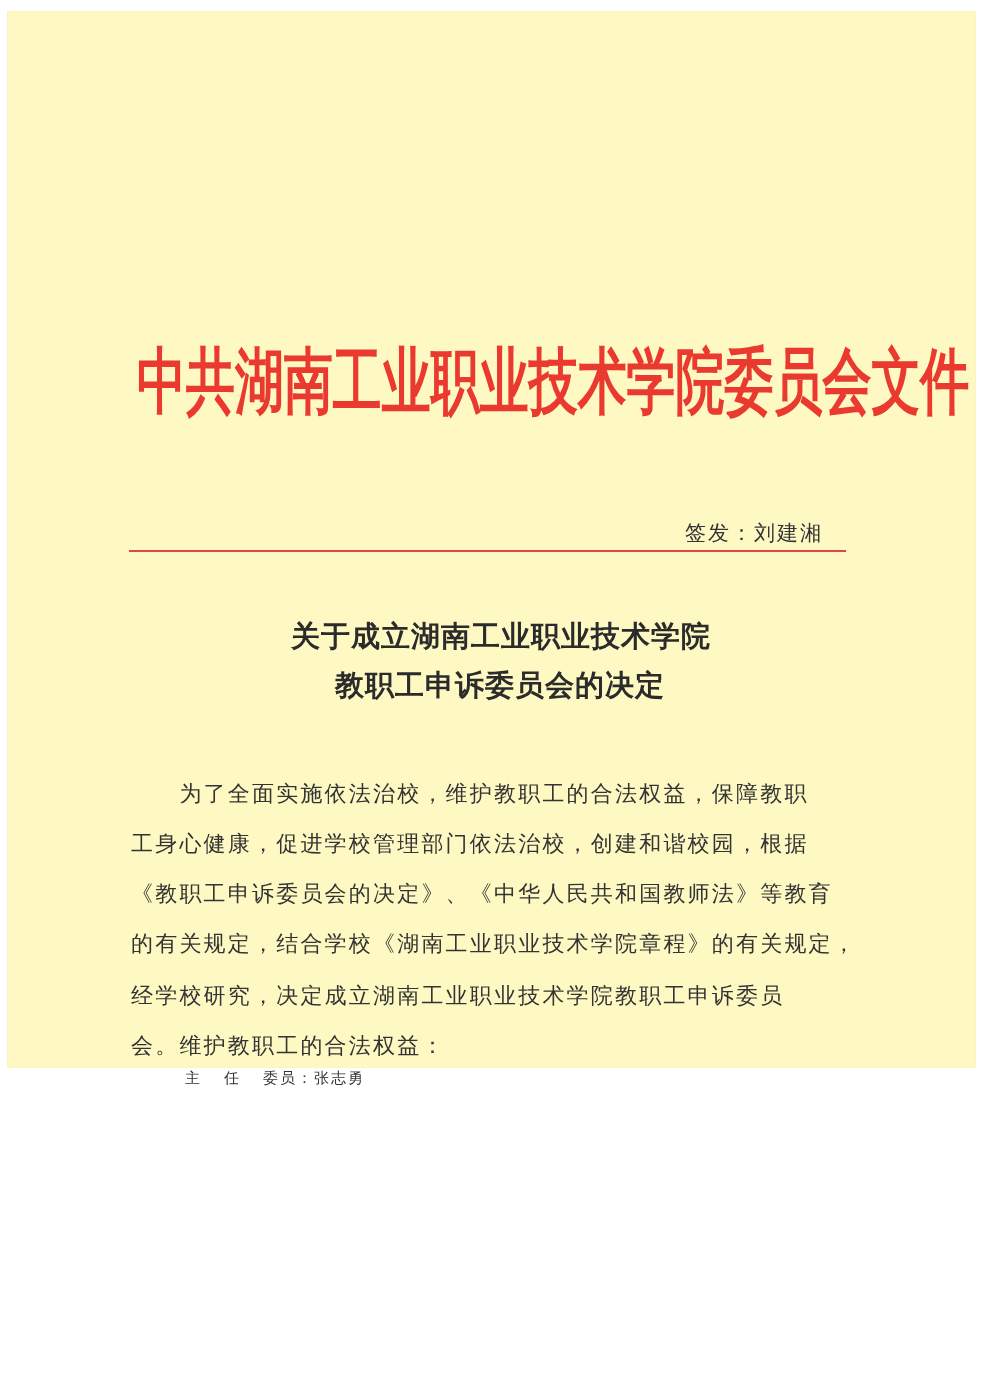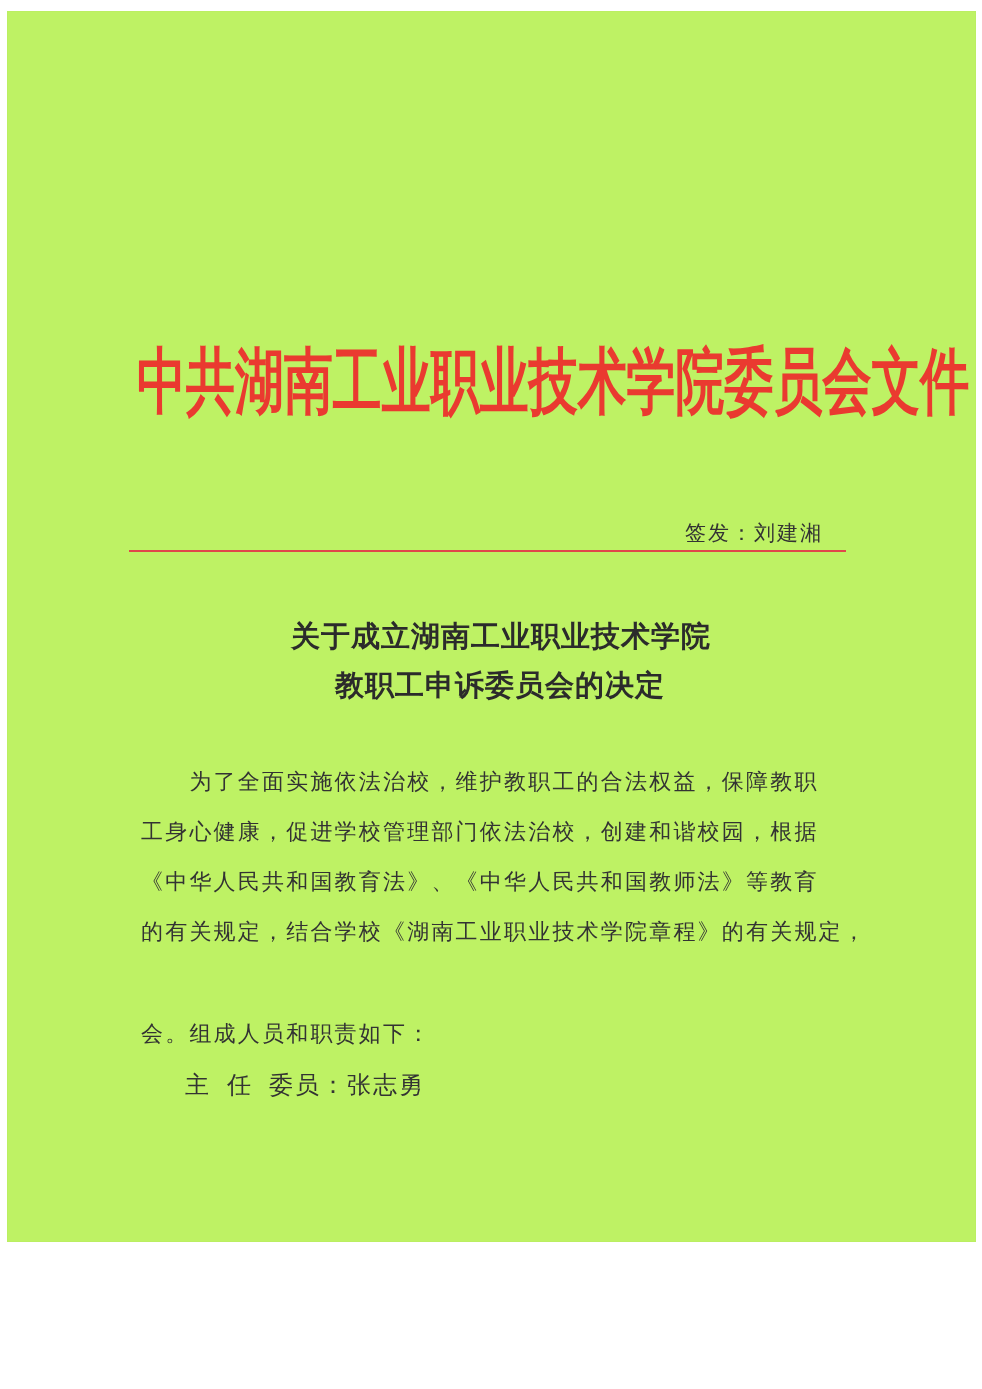--- a/index.html
+++ b/index.html
@@ -12,22 +12,22 @@
       height: 1389px;
       position: relative;
       overflow: hidden;
       font-family: "DejaVu Serif", "Liberation Serif", serif;
     }
     .page {
       position: absolute;
       left: 7px;
       top: 11px;
       width: 969px;
-      height: 1231px;
-      background: #bef264;
+      height: 1057px;
+      background: #fef9c3;
       box-shadow: inset 0 0 2px rgba(0,0,0,0.05);
     }
     .masthead {
       position: absolute;
       left: 120px;
       top: 330px;
       width: 720px;
       height: 90px;
       display: flex;
       justify-content: space-between;
@@ -76,34 +76,35 @@
       font-size: 29px;
       font-weight: bold;
       color: #2b2b2b;
       letter-spacing: 1px;
       font-family: "DejaVu Serif", "Liberation Serif", serif;
     }
     .title.l1 { top: 606px; left: 3px; }
     .title.l2 { top: 655px; left: 2px; }
     .body-text {
       position: absolute;
-      left: 134px;
+      left: 124px;
       width: 730px;
       font-size: 22px;
       color: #333;
       font-family: "DejaVu Sans", "Liberation Sans", sans-serif;
       letter-spacing: 2.2px;
       white-space: nowrap;
+      margin-top: 12px;
     }
     .members {
       position: absolute;
       left: 178px;
-      font-size: 24px;
+      font-size: 15px;
       color: #333;
-      font-family: Liberation Serif, serif;
+      font-family: Liberation Mono, monospace;
       white-space: pre;
       letter-spacing: 2px;
     }
   </style>
 </head>
 <body>
 
 <div class="page">
 
   <div class="masthead" style="display:block; left:130px; top:325px; color:#ea3a30; font-size:72px; transform:scaleX(0.68); transform-origin:left center; white-space:nowrap; letter-spacing:0px;">中共湖南工业职业技术学院委员会文件</div>
@@ -113,19 +114,20 @@
     <span>签发：</span><span>刘建湘</span>
   </div>
 
   <div class="red-rule"></div>
 
   <div class="title l1">关于成立湖南工业职业技术学院</div>
   <div class="title l2">教职工申诉委员会的决定</div>
 
   <div class="body-text" style="top:756px;">　　为了全面实施依法治校，维护教职工的合法权益，保障教职</div>
   <div class="body-text" style="top:806px;">工身心健康，促进学校管理部门依法治校，创建和谐校园，根据</div>
-  <div class="body-text" style="top:856px;">《中华人民共和国教育法》、《中华人民共和国教师法》等教育</div>
+  <div class="body-text" style="top:856px;">《教职工申诉委员会的决定》、《中华人民共和国教师法》等教育</div>
   <div class="body-text" style="top:906px;">的有关规定，结合学校《湖南工业职业技术学院章程》的有关规定，</div>
-  <div class="body-text" style="top:1008px;">会。组成人员和职责如下：</div>
+  <div class="body-text" style="top:958px;">经学校研究，决定成立湖南工业职业技术学院教职工申诉委员</div>
+  <div class="body-text" style="top:1008px;">会。维护教职工的合法权益：</div>
 
   <div class="members" style="top:1058px;">主  任  委员：张志勇</div>
 
 </div>
 
 </body></html>

